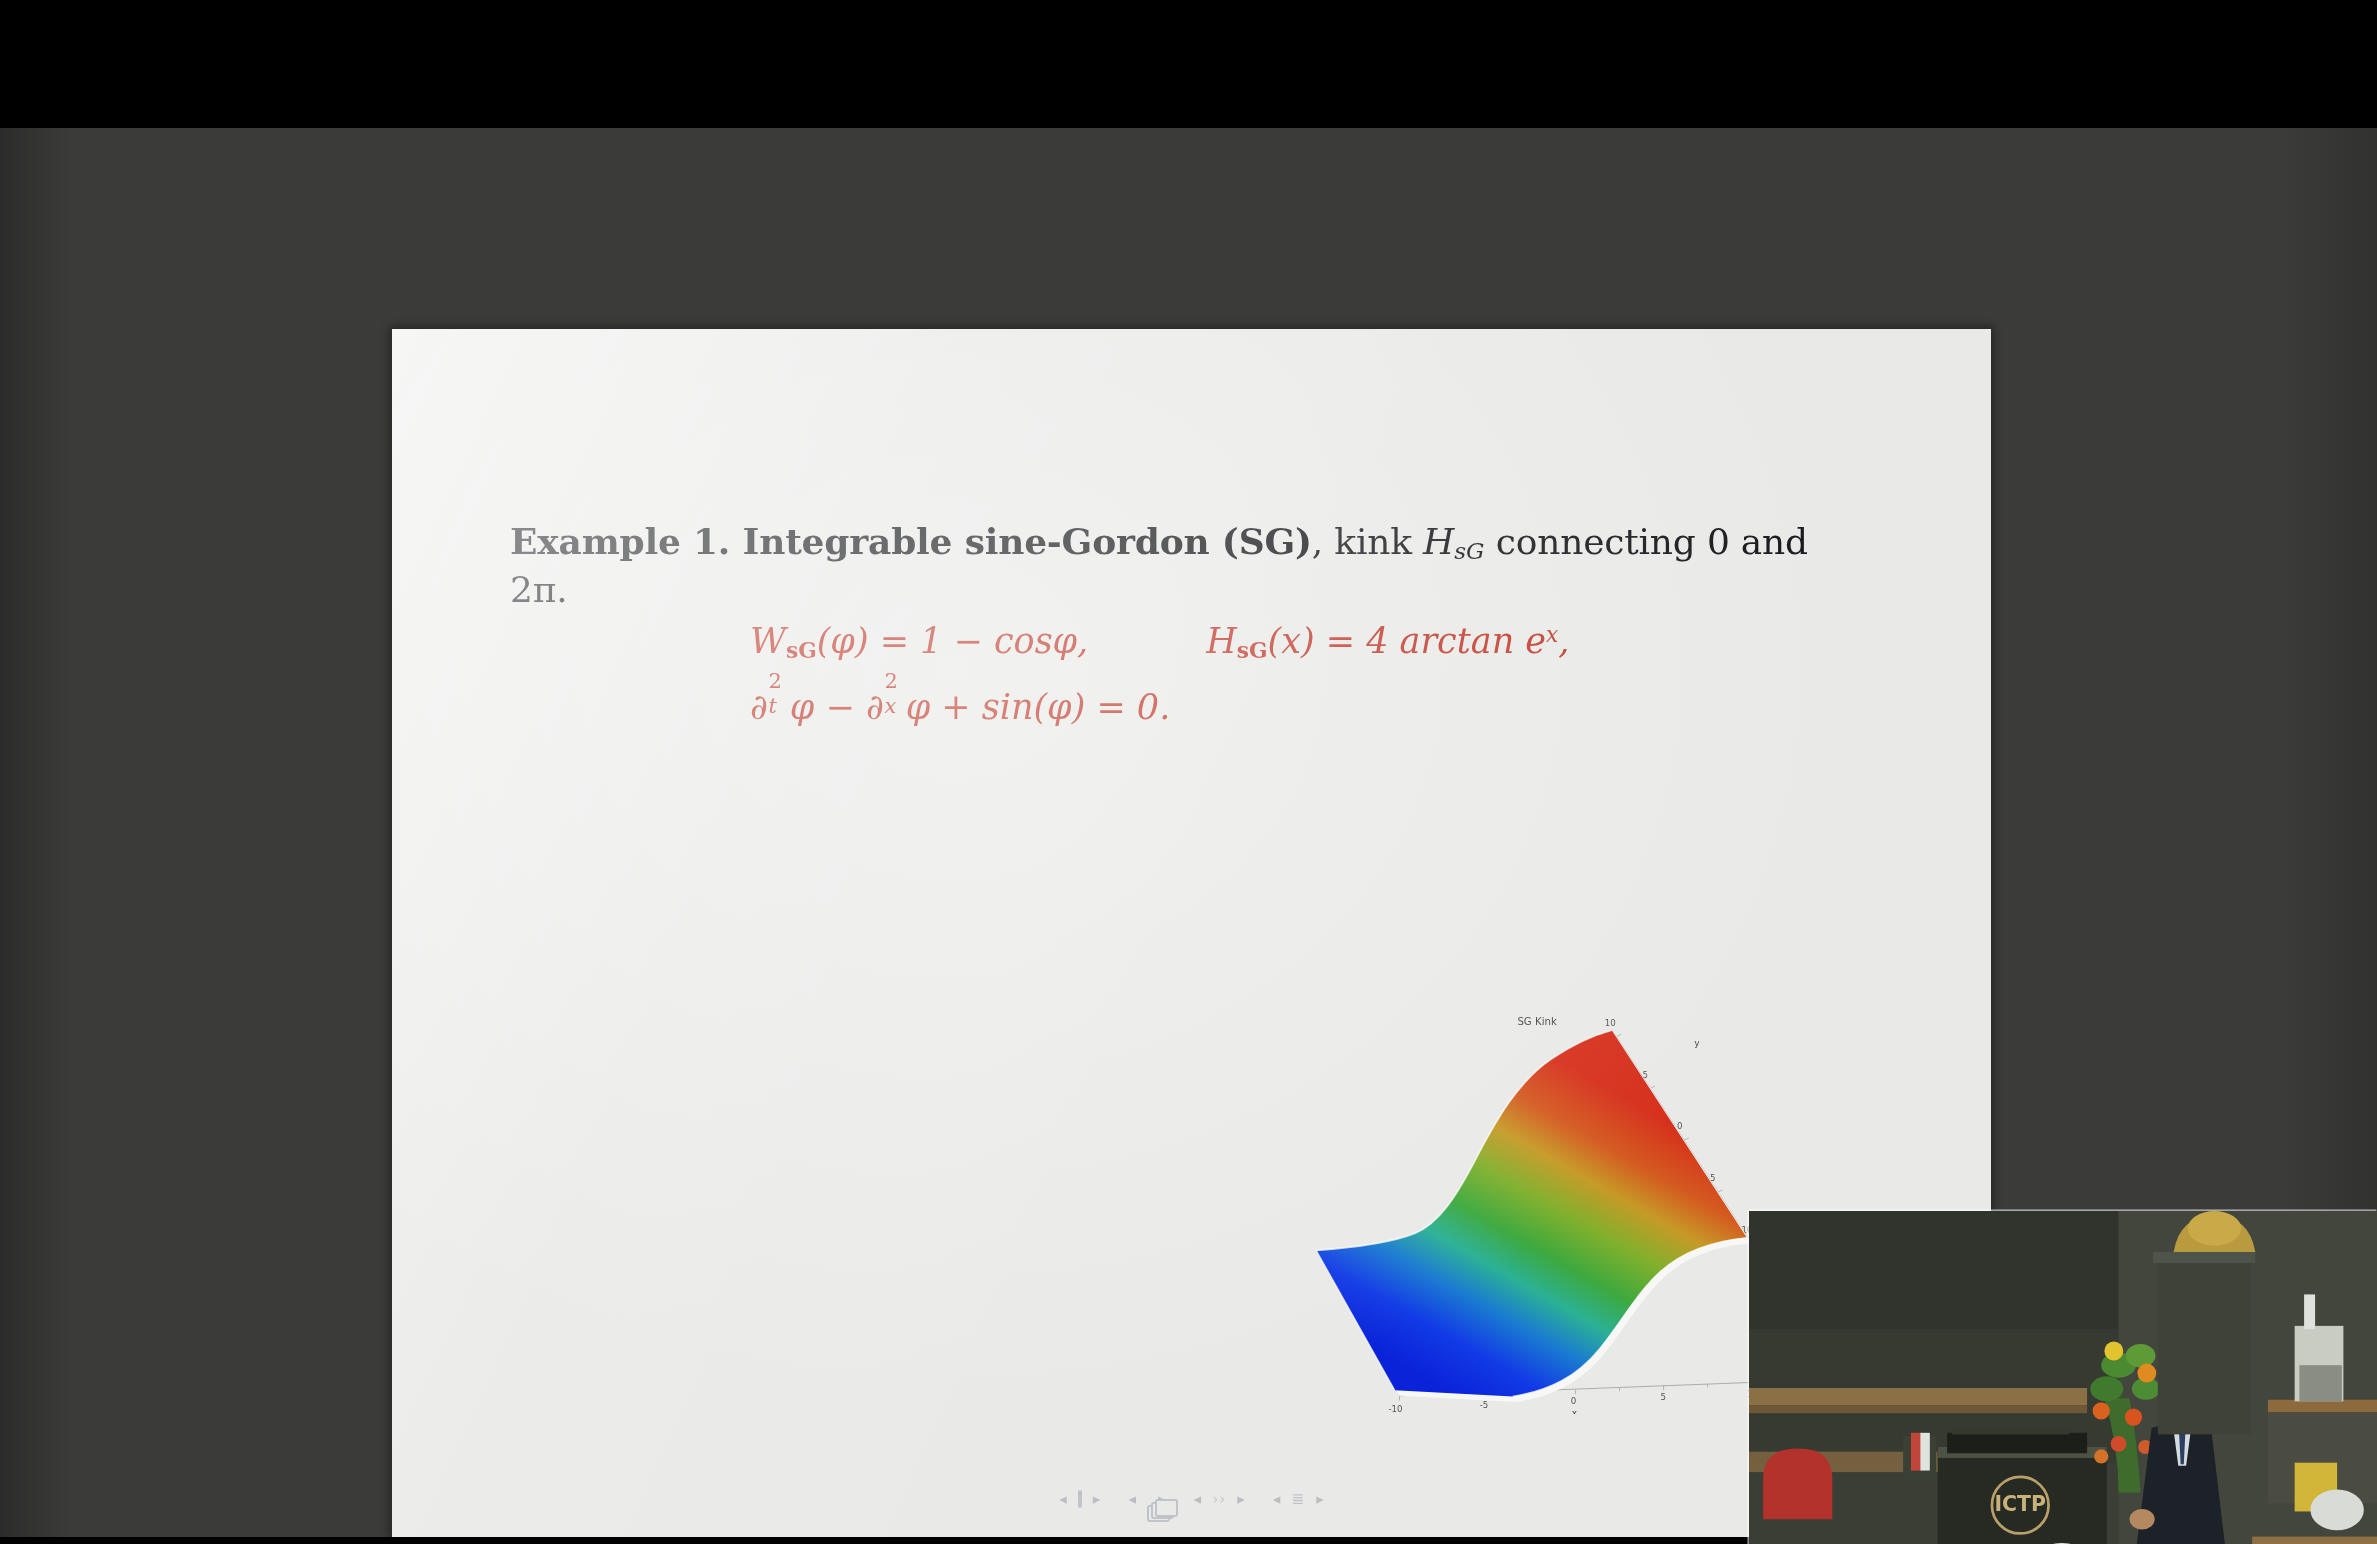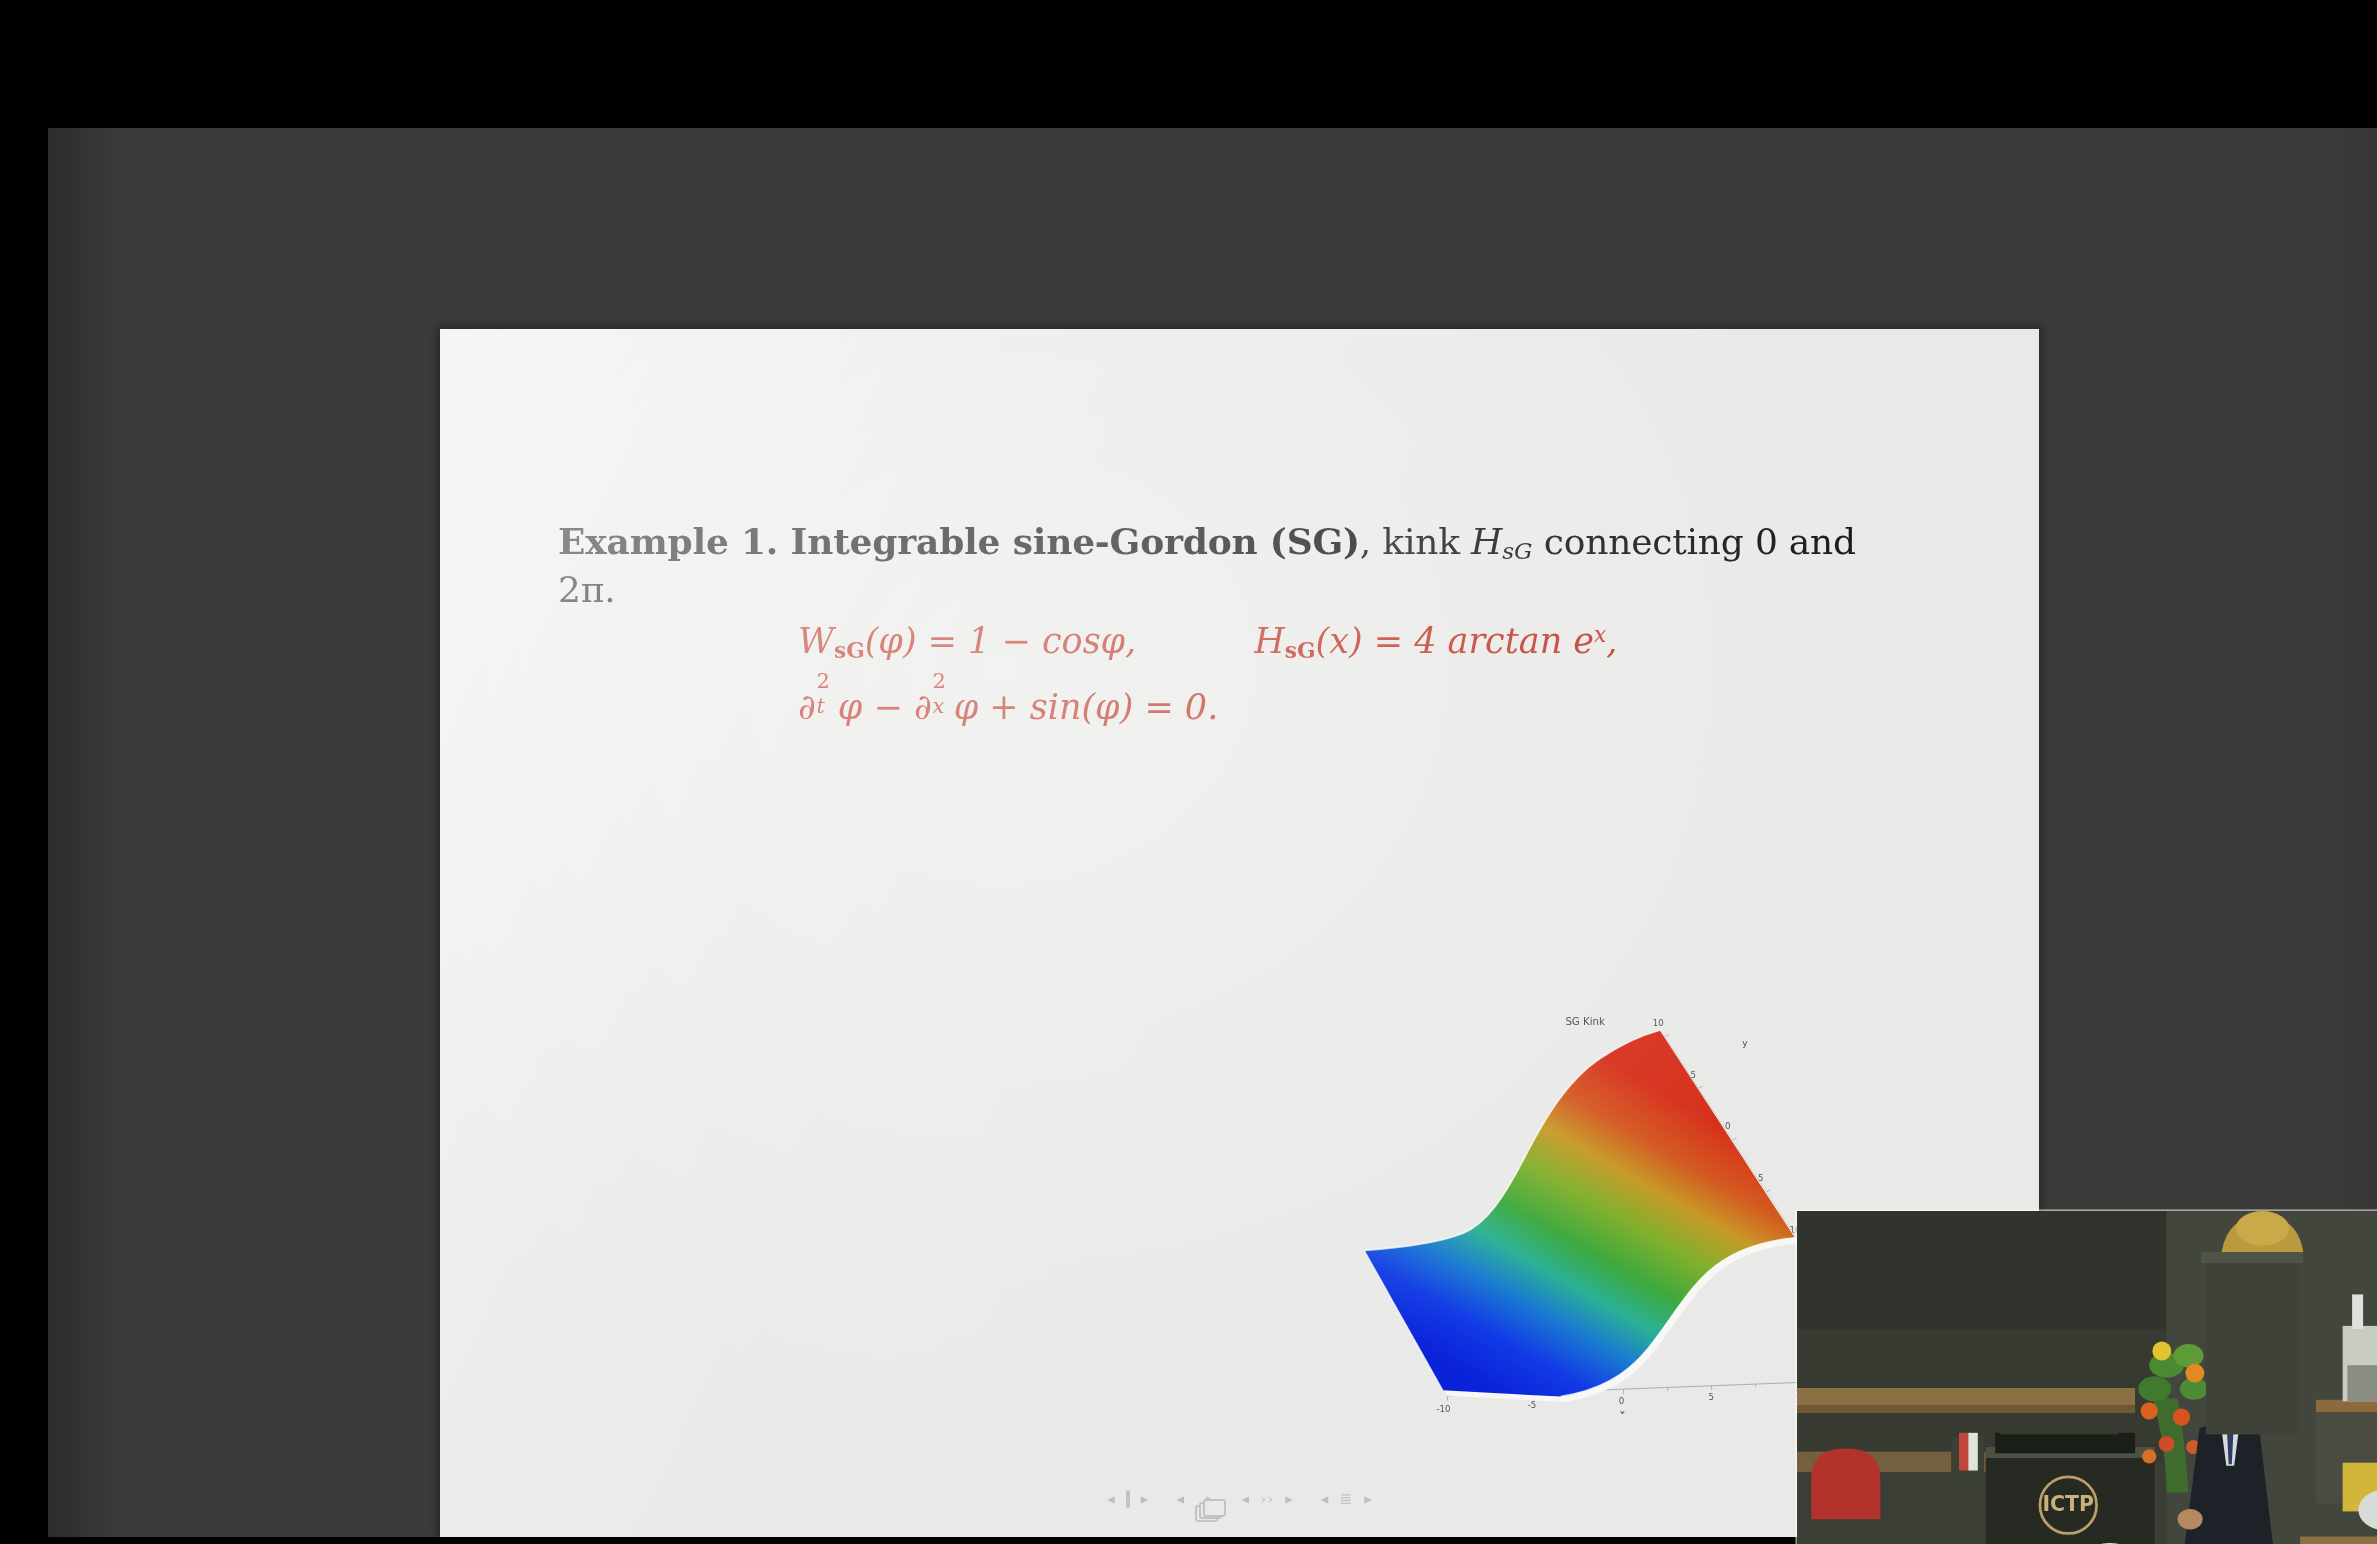--- a/index.html
+++ b/index.html
@@ -15,21 +15,20 @@
     font-family: "Liberation Sans", sans-serif;
   }
 
   
   #screen {
     position: absolute;
     left: 0; top: 0;
     width: 2045px;
     height: 1544px;
     background: #000000;
-    margin-left: 48px;
   }
   #stage {
     position: absolute;
     left: 0;
     top: 128px;
     width: 2377px;
     height: 1409px;
     background: #3b3c3a;
   }
   #stage-vignette {

